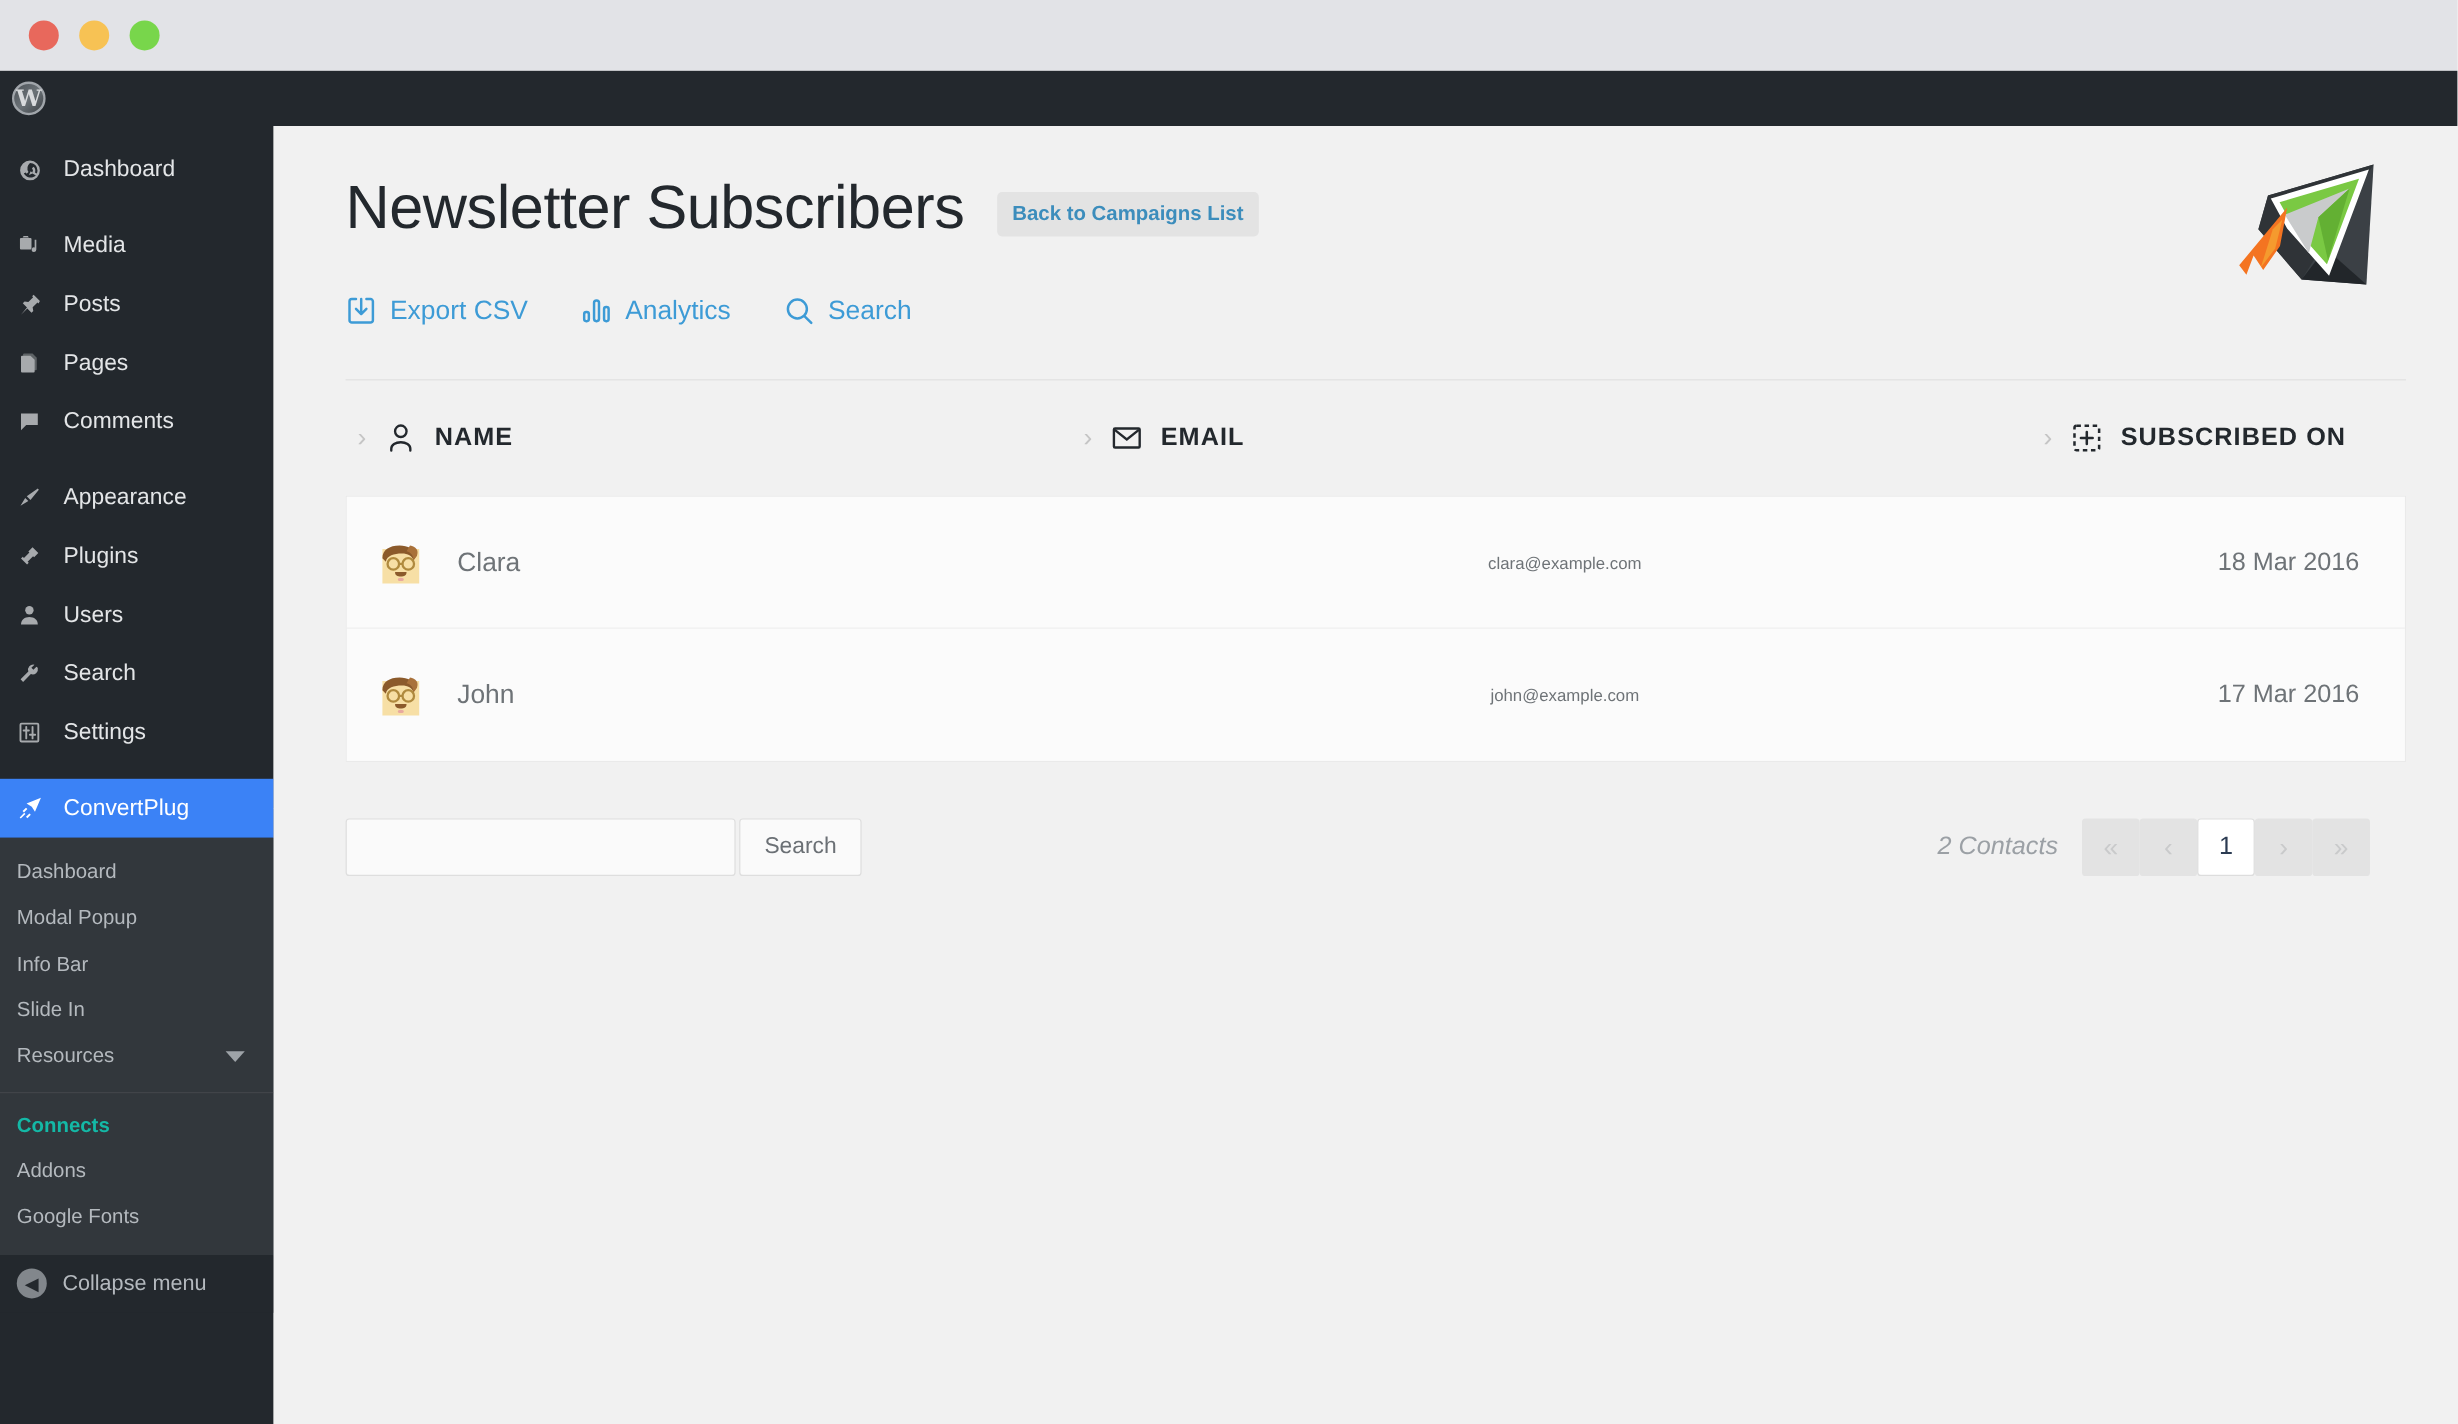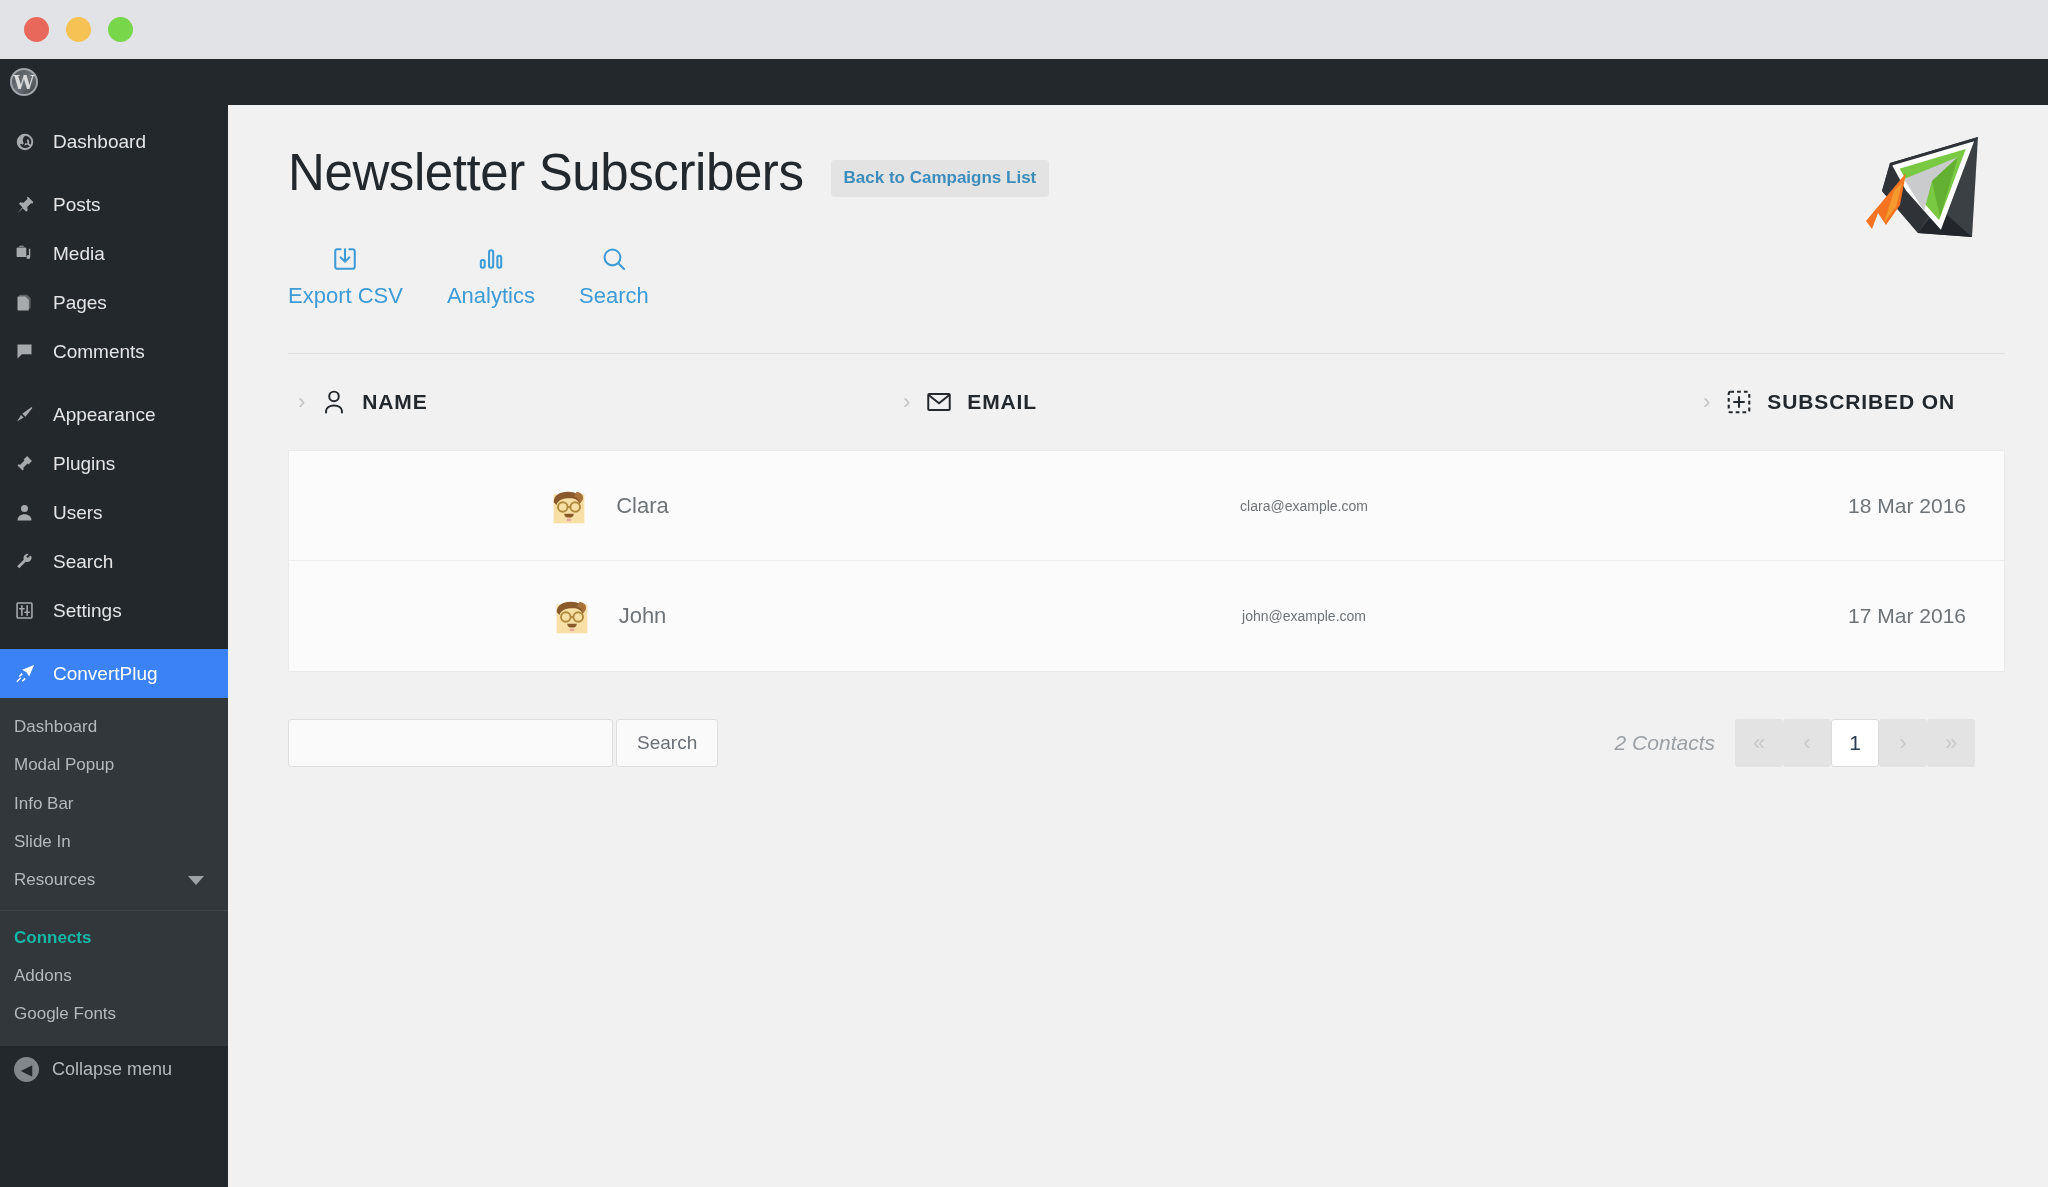--- a/index.html
+++ b/index.html
@@ -123,21 +123,21 @@
     padding: 9px 13px; border-radius: 4px;
     border: none; line-height: 1.1; margin-top: 12px;
     white-space: nowrap;
   }
 
   .cp-logo { position: absolute; right: 60px; top: 24px; }
 
   .actions-row { display: flex; align-items: center; gap: 44px; margin-top: 48px; }
   .action-link {
     display: flex; align-items: center; gap: 11px;
-    color: #3d9bd6; font-size: 22px; flex-direction: column;
+    color: #3d9bd6; font-size: 22px;
   }
   .action-link .a-icon { display: flex; align-items: center; }
 
   .hr { height: 1px; background: #e0e0e0; margin: 44px 0 0 0; }
 
   
   .tbl { margin-top: 0; }
   .tbl-head {
     display: flex; align-items: center;
     height: 96px; padding: 0 0 0 0;
@@ -156,21 +156,21 @@
   .tbl-body { background: #fbfbfb; border: 1px solid #eaeaea; }
   .tr {
     display: flex; align-items: center;
     height: 110px; background: #fbfbfb;
     border-bottom: 1px solid #ededed;
   }
   .tr:last-child { border-bottom: none; }
   .td-name {
     width: 615px; display: flex; align-items: center; gap: 24px;
     padding-left: 22px;
-    font-size: 22px; color: #6e7377; justify-content: center;
+    font-size: 22px; color: #6e7377;
   }
   .td-email { width: 800px; font-size: 14px; color: #6e7377; text-align: center; }
   .td-date  { flex: 1; font-size: 21px; color: #6e7377; text-align: right; padding-right: 38px; }
 
   .avatar { width: 46px; height: 46px; display: block; }
 
   
   .footer-row {
     display: flex; align-items: center; justify-content: space-between;
     margin-top: 47px;
@@ -227,33 +227,33 @@
         </svg>
       </span>
       <span>Dashboard</span>
     </div>
 
     <div class="menu-sep"></div>
 
     <div class="menu-item">
       <span class="mi-icon">
         <svg width="21" height="21" viewBox="0 0 24 24" fill="currentColor">
+          <path d="M4 5h9a1 1 0 0 1 1 1v9a1 1 0 0 1-1 1H4a1 1 0 0 1-1-1V6a1 1 0 0 1 1-1zm2.5-2h4l1 1.4h-6zM17 6.5h1.6V16a2.2 2.2 0 1 1-1.6-2.1z"></path>
+        </svg>
+      </span>
+      <span>Media</span>
+    </div>
+
+    <div class="menu-item">
+      <span class="mi-icon">
+        <svg width="21" height="21" viewBox="0 0 24 24" fill="currentColor">
           <path d="M16 3l-1.4 1.4 1 1-4.6 4.6-3.6-.6-1.7 1.7 4 4L4 22l6-5.8 4 4 1.7-1.7-.6-3.6 4.6-4.6 1 1L22 9z"></path>
         </svg>
       </span>
       <span>Posts</span>
-    </div>
-
-    <div class="menu-item">
-      <span class="mi-icon">
-        <svg width="21" height="21" viewBox="0 0 24 24" fill="currentColor">
-          <path d="M4 5h9a1 1 0 0 1 1 1v9a1 1 0 0 1-1 1H4a1 1 0 0 1-1-1V6a1 1 0 0 1 1-1zm2.5-2h4l1 1.4h-6zM17 6.5h1.6V16a2.2 2.2 0 1 1-1.6-2.1z"></path>
-        </svg>
-      </span>
-      <span>Media</span>
     </div>
 
     <div class="menu-item">
       <span class="mi-icon">
         <svg width="21" height="21" viewBox="0 0 24 24" fill="currentColor">
           <path d="M7 3h8l4 4v11a1 1 0 0 1-1 1H7a1 1 0 0 1-1-1V4a1 1 0 0 1 1-1z" opacity=".45"></path>
           <path d="M5 5h8l4 4v11a1 1 0 0 1-1 1H5a1 1 0 0 1-1-1V6a1 1 0 0 1 1-1z"></path>
         </svg>
       </span>
       <span>Pages</span>

